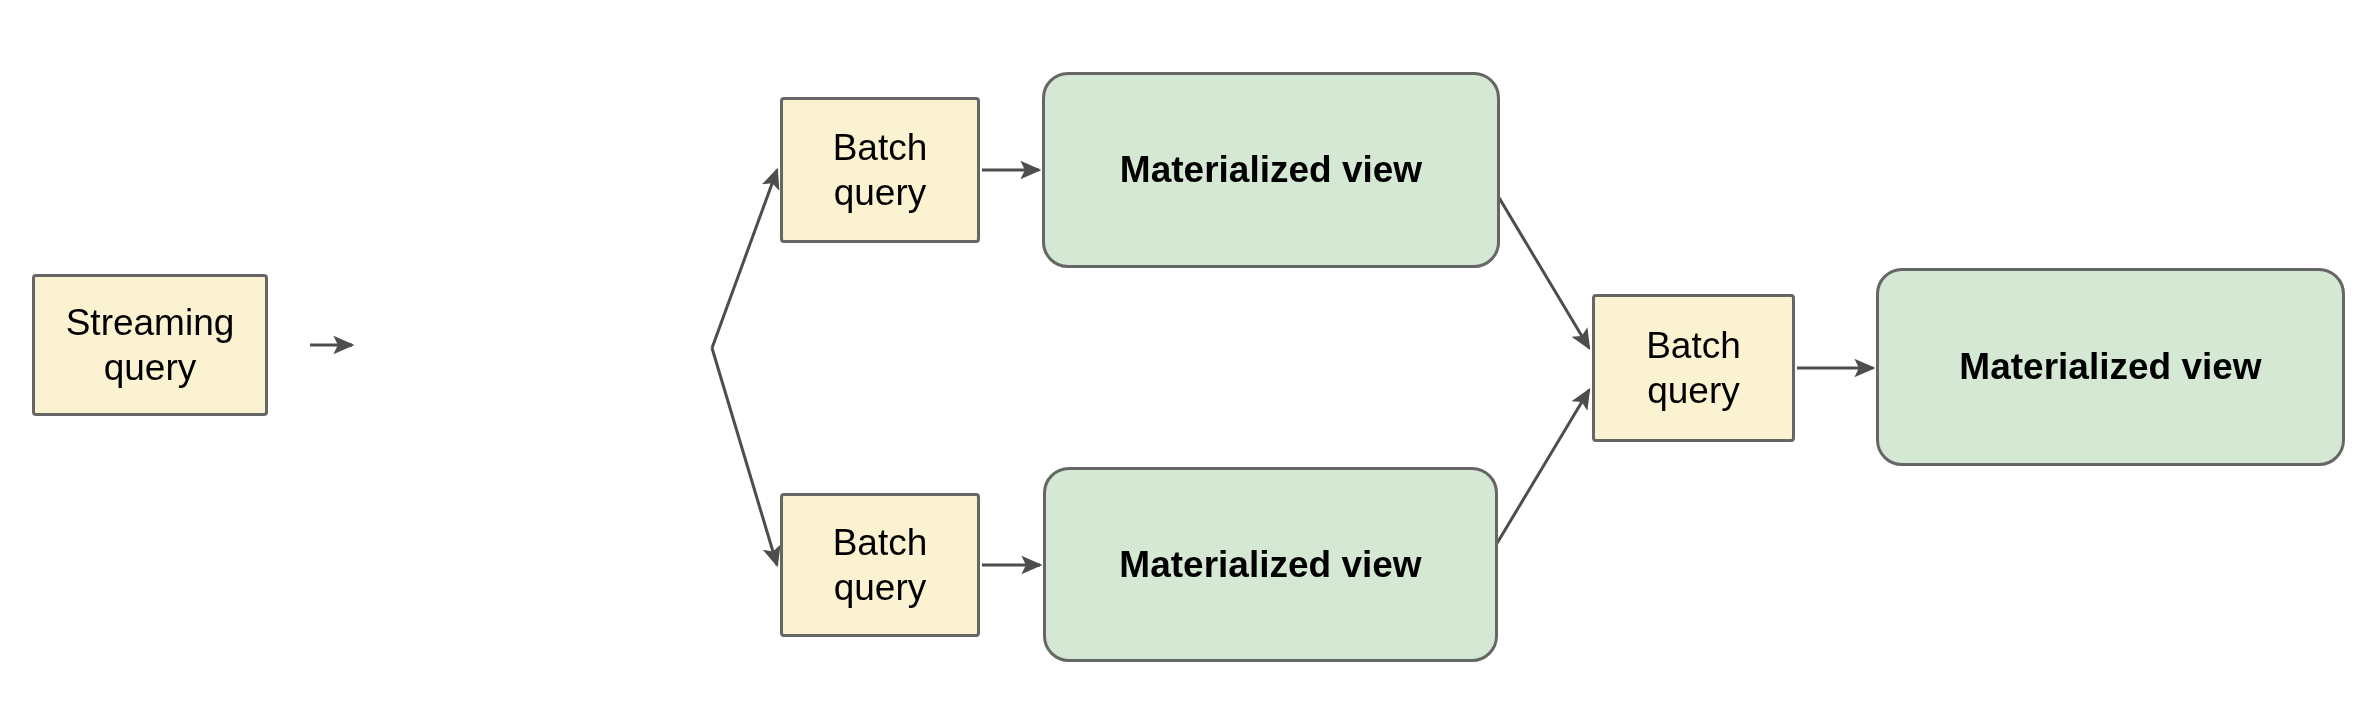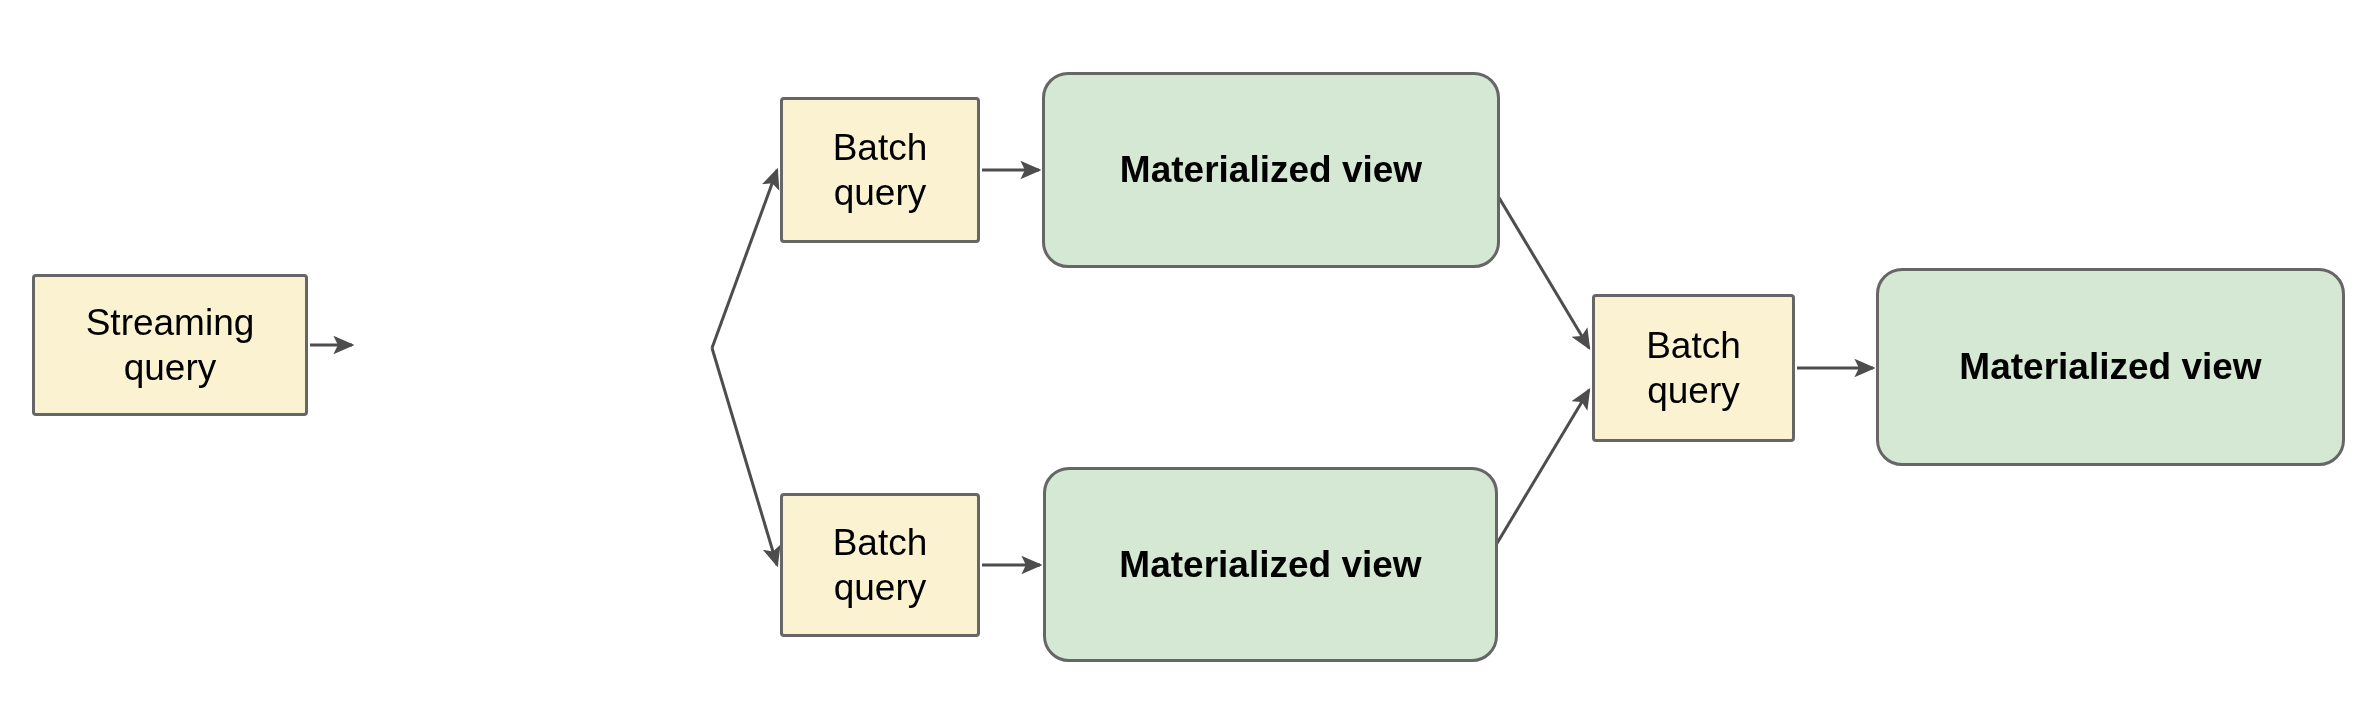--- a/index.html
+++ b/index.html
@@ -74,21 +74,21 @@
         <line x1="712" y1="348" x2="777" y2="170" stroke="#4d4d4d" stroke-width="3" stroke-linecap="butt" marker-end="url(#arrowhead)"></line>
         <line x1="712" y1="348" x2="777" y2="565" stroke="#4d4d4d" stroke-width="3" stroke-linecap="butt" marker-end="url(#arrowhead)"></line>
         <line x1="982" y1="170" x2="1039" y2="170" stroke="#4d4d4d" stroke-width="3" stroke-linecap="butt" marker-end="url(#arrowhead)"></line>
         <line x1="982" y1="565" x2="1040" y2="565" stroke="#4d4d4d" stroke-width="3" stroke-linecap="butt" marker-end="url(#arrowhead)"></line>
         <line x1="1498" y1="196" x2="1589" y2="348" stroke="#4d4d4d" stroke-width="3" stroke-linecap="butt" marker-end="url(#arrowhead)"></line>
         <line x1="1496" y1="545" x2="1589" y2="390" stroke="#4d4d4d" stroke-width="3" stroke-linecap="butt" marker-end="url(#arrowhead)"></line>
         <line x1="1797" y1="368" x2="1873" y2="368" stroke="#4d4d4d" stroke-width="3" stroke-linecap="butt" marker-end="url(#arrowhead)"></line>
       </g>
   </svg>
 
-  <div class="node node-process" style="left: 32px; top: 274px; width: 276px; height: 142px;">
+  <div class="node node-process" style="left: 32px; top: 274px; width: 236px; height: 142px;">
     <span class="node-label">Streaming
 query</span>
   </div>
 
 
   <div class="node node-process" style="left: 780px; top: 97px; width: 200px; height: 146px;">
     <span class="node-label">Batch
 query</span>
   </div>
 

